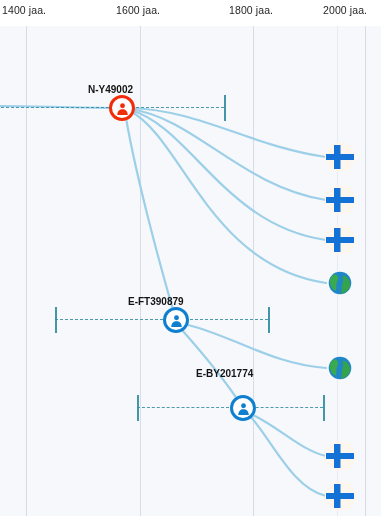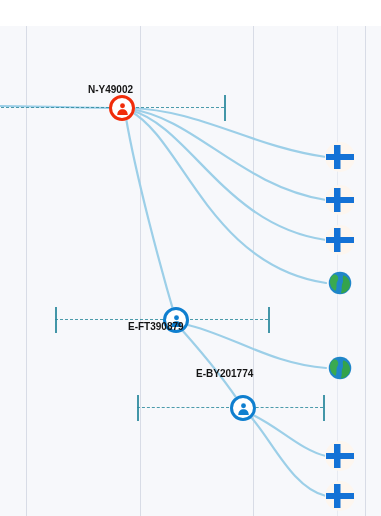--- a/index.html
+++ b/index.html
@@ -129,21 +129,21 @@
         <div class="node-label" style="left: 88px; top: 58px;">N-Y49002</div>
         <div class="node" style="left: 163px; top: 281px;">
           <div class="ring" style="border: 3px solid rgb(15, 127, 207);"></div>
           <div style="position: relative; width: 15px; height: 15px; overflow: hidden; display: flex; align-items: flex-end; justify-content: center;">
             <svg viewBox="0 0 24 24" width="15" height="15">
               <circle cx="12" cy="7.6" r="3.9" fill="#0f7fcf"></circle>
               <path d="M3.6 22.5 C3.6 16.2 7.4 13.1 12 13.1 C16.6 13.1 20.4 16.2 20.4 22.5 Z" fill="#0f7fcf"></path>
             </svg>
           </div>
         </div>
-        <div class="node-label" style="left: 128px; top: 270px; margin-top: 25px;">E-FT390879</div>
+        <div class="node-label" style="left: 128px; top: 270px;">E-FT390879</div>
         <div class="node" style="left: 230px; top: 369px;">
           <div class="ring" style="border: 3px solid rgb(15, 127, 207);"></div>
           <div style="position: relative; width: 15px; height: 15px; overflow: hidden; display: flex; align-items: flex-end; justify-content: center;">
             <svg viewBox="0 0 24 24" width="15" height="15">
               <circle cx="12" cy="7.6" r="3.9" fill="#0f7fcf"></circle>
               <path d="M3.6 22.5 C3.6 16.2 7.4 13.1 12 13.1 C16.6 13.1 20.4 16.2 20.4 22.5 Z" fill="#0f7fcf"></path>
             </svg>
           </div>
         </div>
         <div class="node-label" style="left: 196px; top: 342px;">E-BY201774</div>
@@ -189,14 +189,22 @@
         </div>
         <div class="leaf flag" style="left: 325px; top: 455px;">
           <svg viewBox="0 0 30 30" width="30" height="30">
             <rect x="1" y="12" width="28" height="6" fill="#1472d6"></rect>
             <rect x="9" y="3" width="6.5" height="24" fill="#1472d6"></rect>
           </svg>
         </div>
       </div>
   </div>
 
+  <div class="axis-strip">
+    <div id="axis-labels">
+        <div class="axis-label" style="left: 2px;">1400 jaa.</div>
+        <div class="axis-label" style="left: 116px;">1600 jaa.</div>
+        <div class="axis-label" style="left: 229px;">1800 jaa.</div>
+        <div class="axis-label" style="left: 323px;">2000 jaa.</div>
+      </div>
+  </div>
 
 </div>
 
 </body></html>

